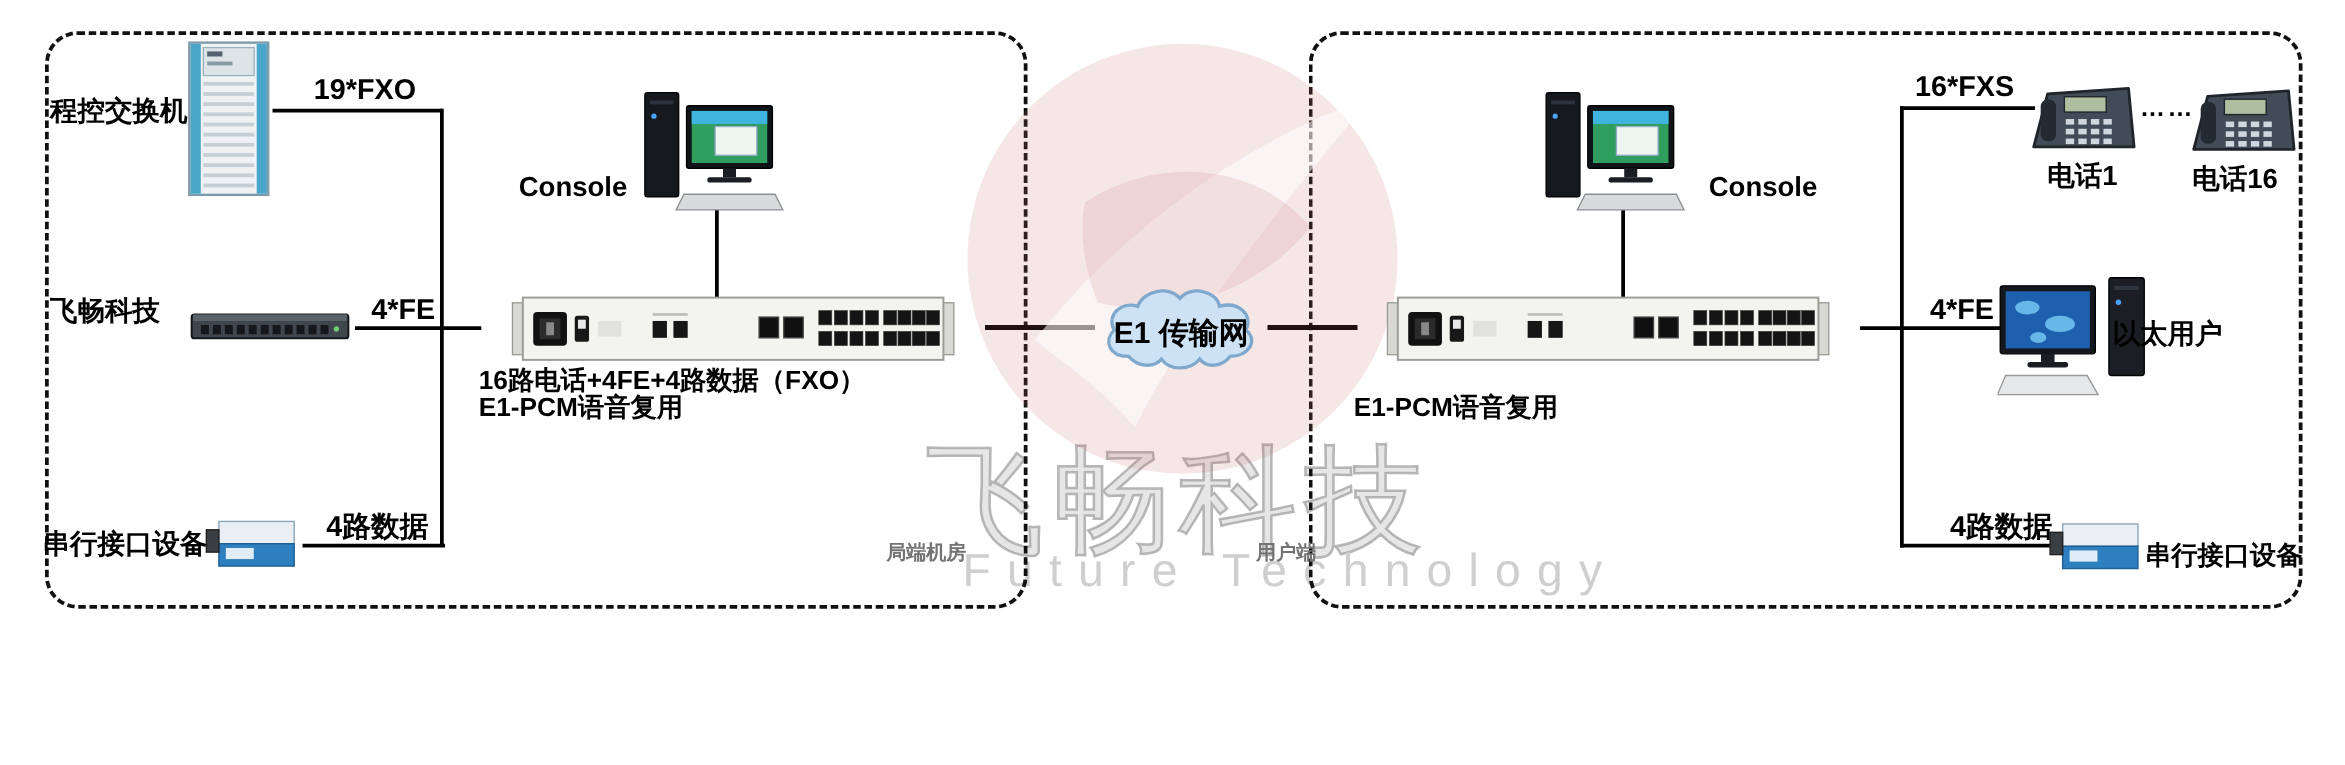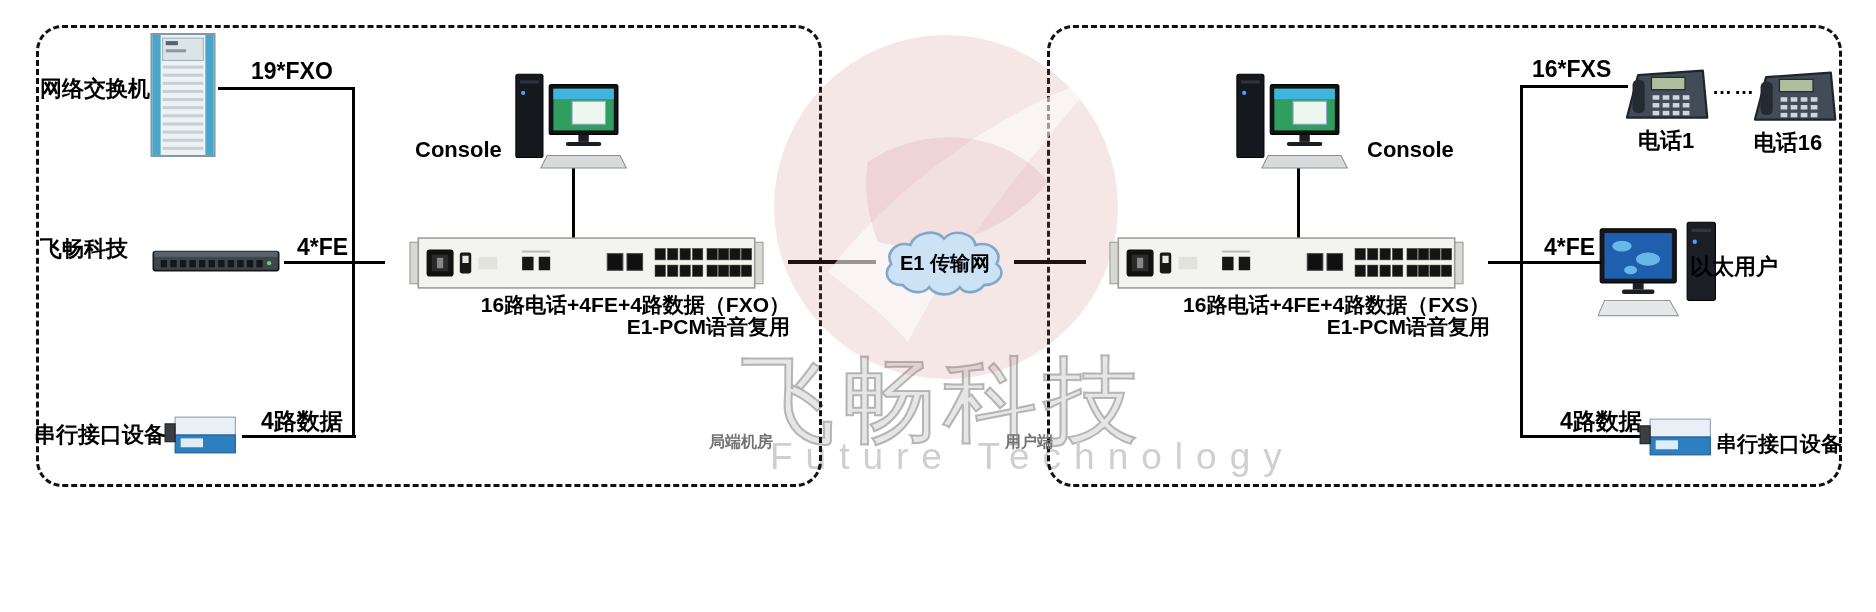--- a/index.html
+++ b/index.html
@@ -25,23 +25,23 @@
 
   
   .dev { position:absolute; z-index:3; }
   .dev svg { display:block; width:100%; height:100%; }
 
   
   .lbl { position:absolute; font-size:22px; font-weight:bold; color:#000;
          white-space:nowrap; z-index:4; }
   .link-lbl { font-size:23px; }
   .zone-lbl { color:#737373; font-size:16px; }
-  .mux-caption { position:absolute; text-align:right; font-weight:bold;
+  .mux-caption { position:absolute; text-align:left; font-weight:bold;
                  font-size:21px; color:#000; z-index:4; line-height:21px; }
-  .cloud-text { position:absolute; text-align:center; font-size:20px;
+  .cloud-text { position:absolute; text-align:center; font-size:24px;
                 font-weight:bold; color:#000; z-index:4; }
   .ctr { text-align:center; }
   .dots { font-size:20px; letter-spacing:2px; }
 </style>
 </head>
 <body>
 
 <div class="canvas">
 
   <div class="wm dev" style="left:718px; top:22px; width:455px; height:370px;">
@@ -287,36 +287,35 @@
 
   <div class="dev" style="left:1637px; top:408px; width:82px; height:58px;">
     <svg viewBox="0 0 70 52">
       <rect x="10" y="10" width="54" height="16" fill="#e9eff4" stroke="#8aa4b8"></rect>
       <rect x="10" y="26" width="54" height="16" fill="#2e7fbf" stroke="#1d5e93"></rect>
       <rect x="1" y="16" width="9" height="16" fill="#3a3f44" stroke="#222222"></rect>
       <rect x="15" y="29" width="20" height="8" fill="#ffffff" opacity="0.85"></rect>
     </svg>
   </div>
 
-  <div class="lbl" style="left:40px; top:74px;">网络交换机</div>
+  <div class="lbl" style="left:40px; top:74px;">程控交换机</div>
   <div class="lbl" style="left:40px; top:234px;">飞畅科技</div>
   <div class="lbl" style="left:34px; top:420px;">串行接口设备</div>
   <div class="lbl" style="left:415px; top:137px;">Console</div>
   <div class="lbl link-lbl" style="left:251px; top:58px;">19*FXO</div>
   <div class="lbl link-lbl" style="left:297px; top:234px;">4*FE</div>
   <div class="lbl link-lbl" style="left:261px; top:406px;">4路数据</div>
   <div class="mux-caption" style="left:383px; top:294px; width:407px;">16路电话+4FE+4路数据（FXO）</div>
   <div class="mux-caption" style="left:383px; top:316px; width:407px;">E1-PCM语音复用</div>
   <div class="lbl zone-lbl" style="left:709px; top:432px;">局端机房</div>
 
   <div class="lbl" style="left:1367px; top:137px;">Console</div>
   <div class="lbl link-lbl" style="left:1532px; top:56px;">16*FXS</div>
   <div class="lbl link-lbl" style="left:1544px; top:234px;">4*FE</div>
   <div class="lbl link-lbl" style="left:1560px; top:406px;">4路数据</div>
-  <div class="mux-caption" style="left:1083px; top:294px; width:407px;">16路电话+4FE+4路数据（FXS）</div>
   <div class="mux-caption" style="left:1083px; top:316px; width:407px;">E1-PCM语音复用</div>
   <div class="lbl ctr" style="left:1622px; top:126px; width:88px;">电话1</div>
   <div class="lbl dots" style="left:1712px; top:76px;">……</div>
   <div class="lbl ctr" style="left:1744px; top:128px; width:88px;">电话16</div>
   <div class="lbl" style="left:1690px; top:252px;">以太用户</div>
   <div class="lbl" style="left:1716px; top:430px; font-size:21px;">串行接口设备</div>
   <div class="lbl zone-lbl" style="left:1005px; top:432px;">用户端</div>
 
 </div>
 

